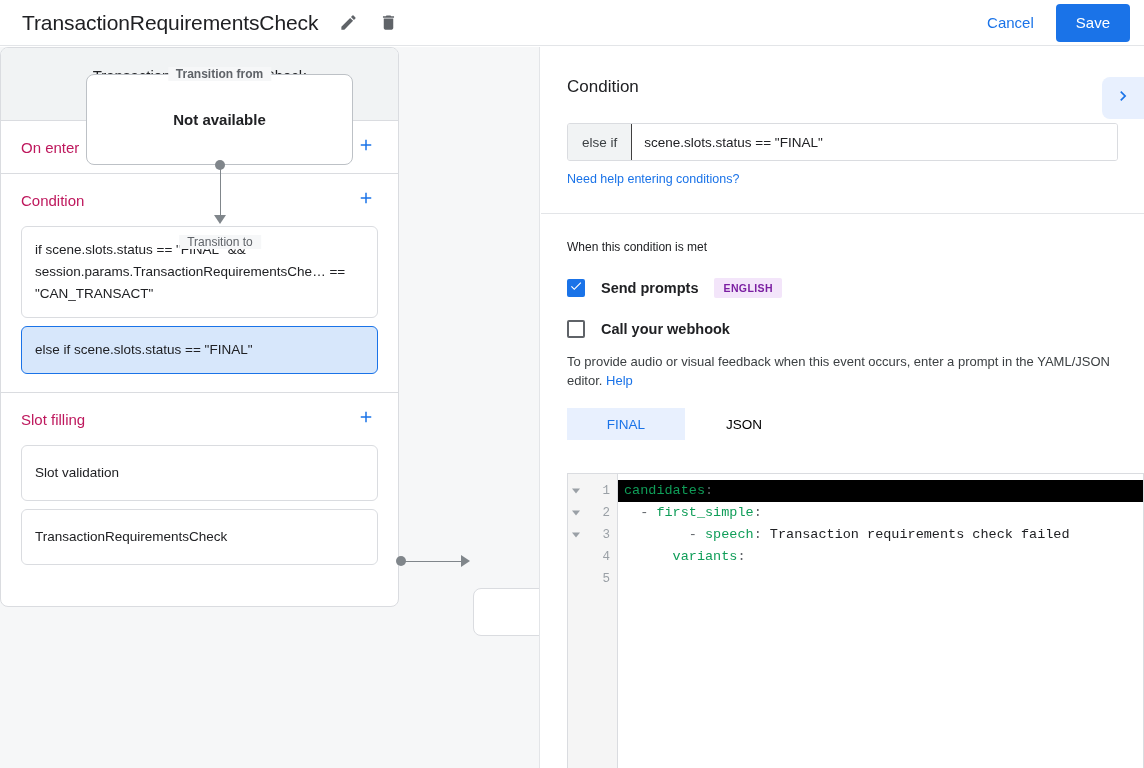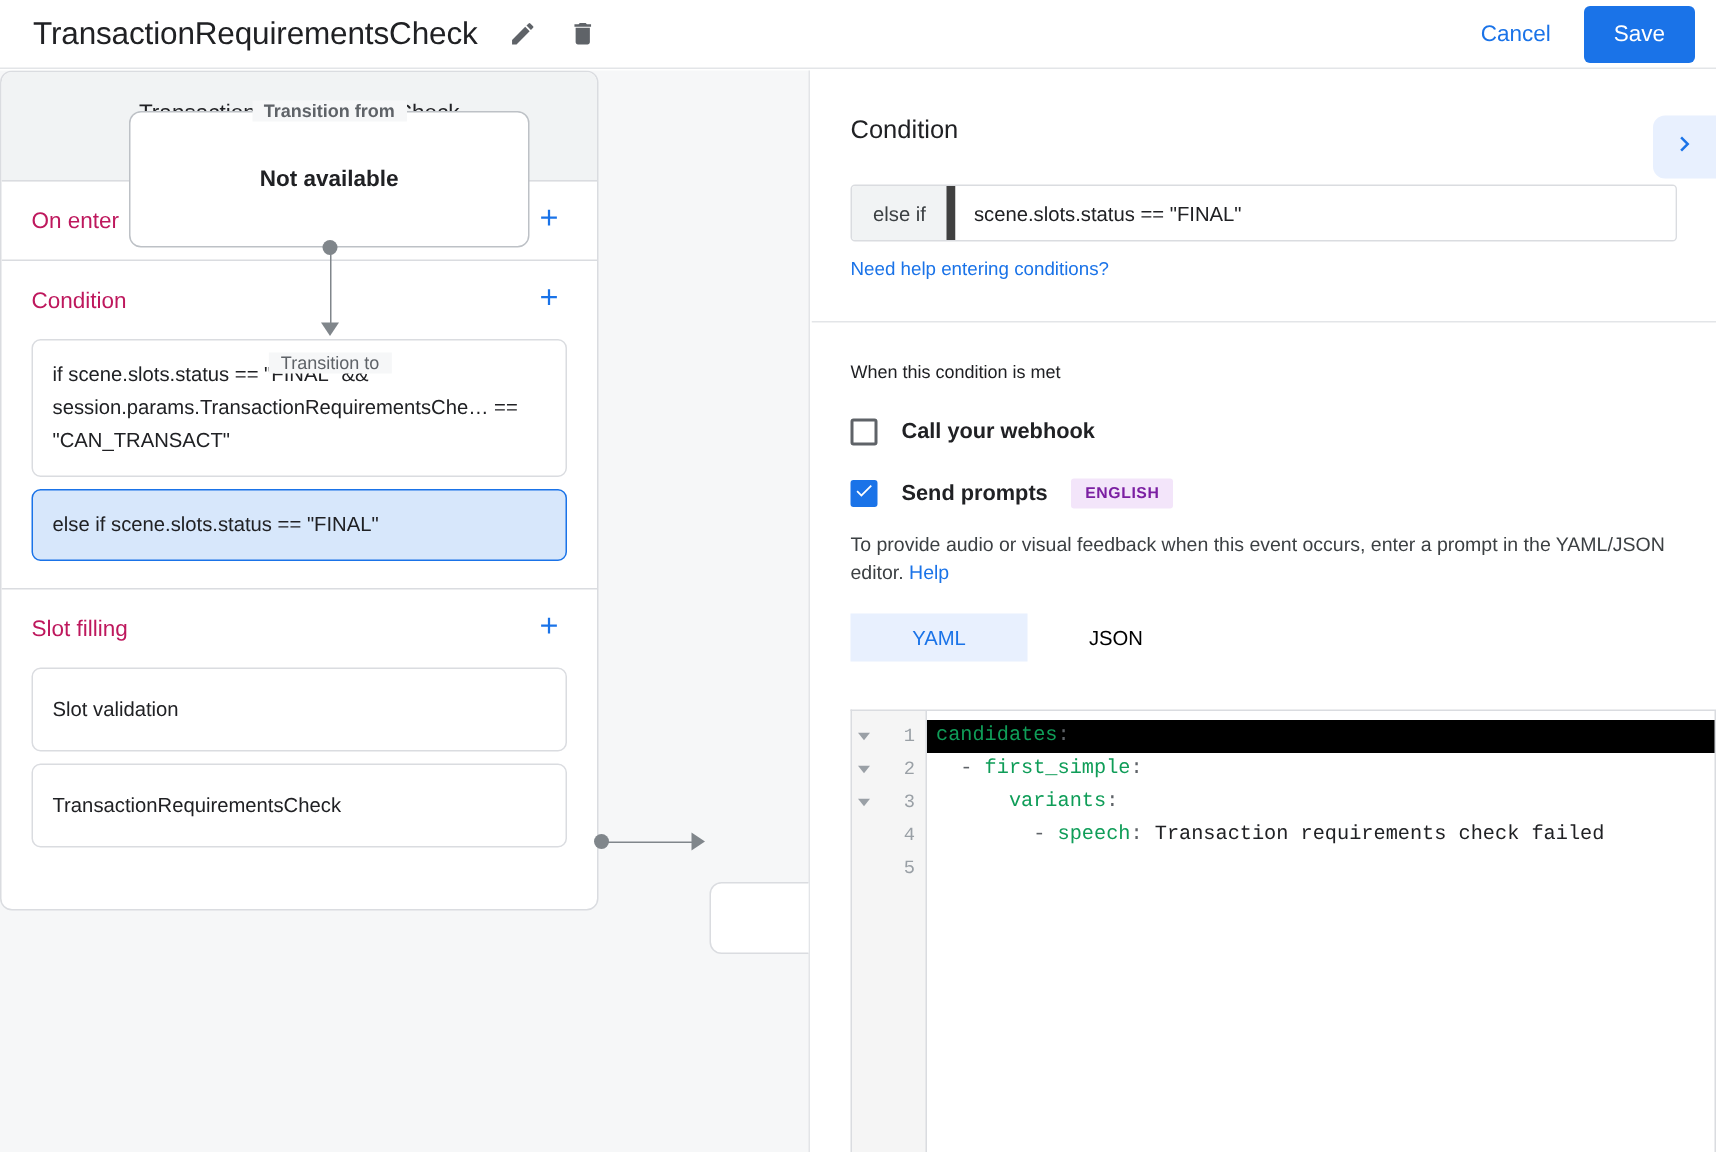--- a/index.html
+++ b/index.html
@@ -190,21 +190,21 @@
   .cond-row {
     margin-top: 26px;
     display: flex; align-items: stretch;
     border: 1px solid #dadce0;
     border-radius: 3px;
     height: 38px;
     overflow: hidden;
   }
   .cond-prefix {
     background: #f1f3f4;
-    border-right: 6px solid #404040;
+    border-right: 1px solid #404040;
     display: flex; align-items: center;
     padding: 0 14px;
     font-size: 13.5px; color: #3c4043;
   }
   .cond-input {
     flex: 1 1 auto;
     border: none; outline: none;
     padding: 0 12px;
     font-size: 13.5px; color: #202124;
     font-family: inherit;
@@ -434,43 +434,43 @@
       <input class="cond-input" type="text" value="scene.slots.status == &quot;FINAL&quot;" style="">
     </div>
 
     <a class="help-link">Need help entering conditions?</a>
   </div>
 
   <div class="panel-sec met">
     <div class="met-h">When this condition is met</div>
 
     <div class="check-row">
-      <div class="cbox"></div>
-      <div class="check-label bold">Call your webhook</div>
-    </div>
-
-    <div class="check-row">
       <div class="cbox checked">
         <span>
           <svg width="14" height="14" viewBox="0 0 24 24" fill="#ffffff">
               <path d="M9 16.17 4.83 12l-1.42 1.41L9 19 21 7l-1.41-1.41z"></path>
             </svg>
         </span>
       </div>
       <div class="check-label bold">Send prompts</div>
       <div class="lang-badge">ENGLISH</div>
     </div>
 
+    <div class="check-row">
+      <div class="cbox"></div>
+      <div class="check-label bold">Call your webhook</div>
+    </div>
+
     <div class="desc">
       <span>To provide audio or visual feedback when this event occurs, enter a prompt in the YAML/JSON editor.</span>
       <a>Help</a>
     </div>
 
     <div class="tabs">
-      <div class="tab active">YAML</div>
+      <div class="tab active">FINAL</div>
       <div class="tab">JSON</div>
     </div>
   </div>
 </div>
 
 <div class="editor">
   <div class="gutter">
     <div class="gline">
       <span class="fold"></span>
       <span>1</span>
@@ -487,18 +487,18 @@
       <span>4</span>
     </div>
     <div class="gline">
       <span>5</span>
     </div>
   </div>
 
   <div class="code">
     <div class="cline hl"><span class="k-punc"></span><span class="k-punc"></span><span class="k-key">candidates</span><span class="k-punc">:</span><span class="k-val"></span></div>
     <div class="cline"><span class="k-punc">  </span><span class="k-punc">- </span><span class="k-key">first_simple</span><span class="k-punc">:</span><span class="k-val"></span></div>
+    <div class="cline"><span class="k-punc">        </span><span class="k-punc">- </span><span class="k-key">speech</span><span class="k-punc">: </span><span class="k-val">Transaction requirements check failed</span></div>
     <div class="cline"><span class="k-punc">      </span><span class="k-punc"></span><span class="k-key">variants</span><span class="k-punc">:</span><span class="k-val"></span></div>
-    <div class="cline"><span class="k-punc">        </span><span class="k-punc">- </span><span class="k-key">speech</span><span class="k-punc">: </span><span class="k-val">Transaction requirements check failed</span></div>
     <div class="cline"><span class="k-val"></span></div>
     <div class="editor-rightline"></div>
   </div>
 </div>
 
 </body></html>

